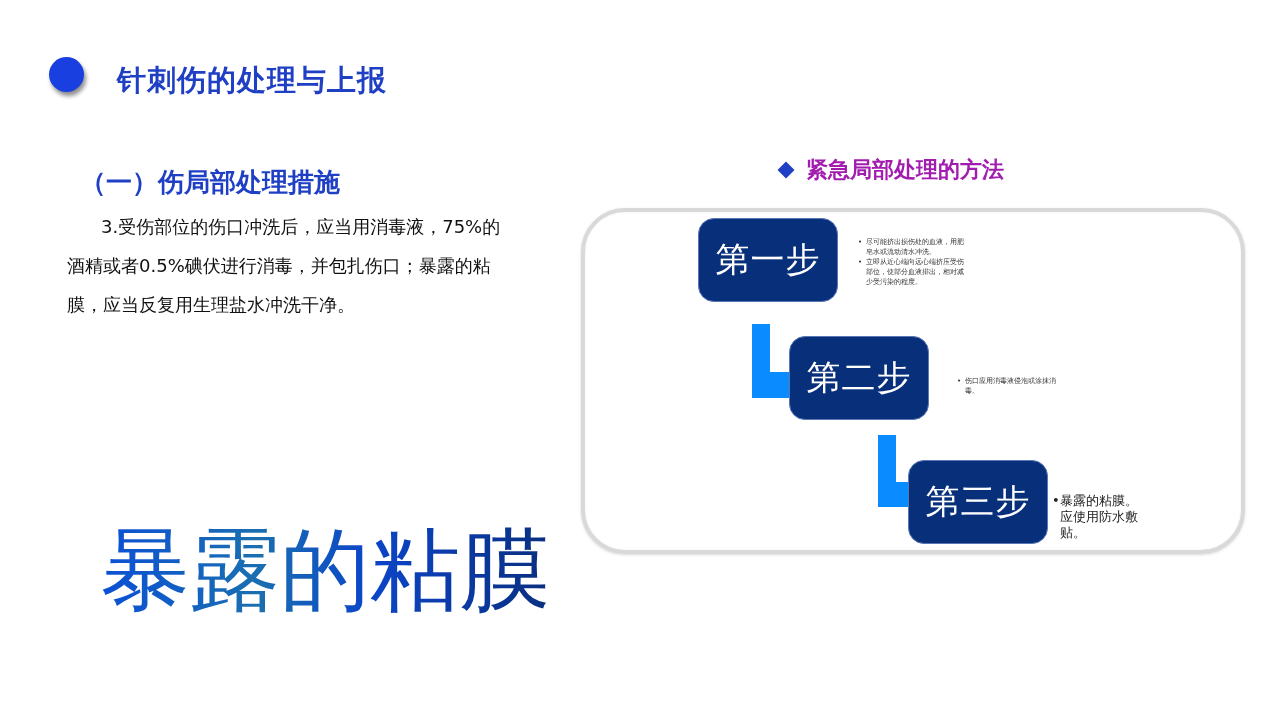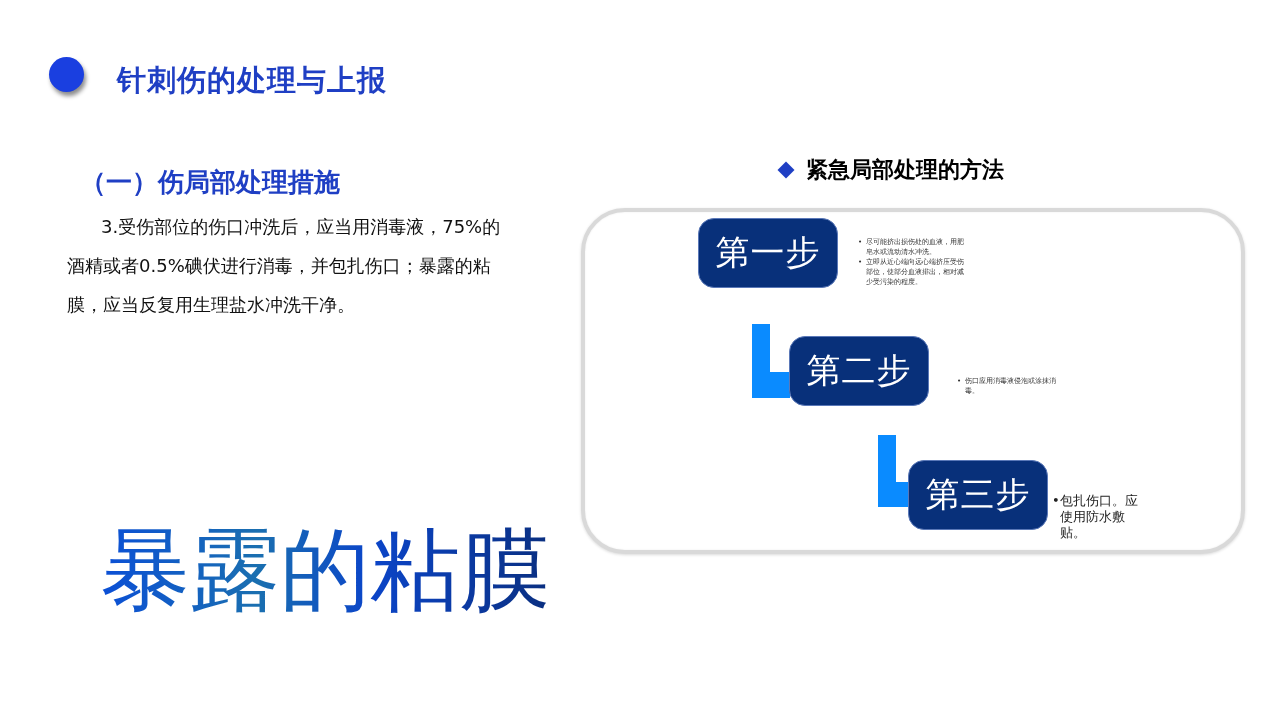--- a/index.html
+++ b/index.html
@@ -32,38 +32,38 @@
     .body-text .p3 { text-indent: 34px; }
     .calm-text {
       position: absolute; left: 100px; top: 515px; margin: 0;
       font-family: "DejaVu Serif", "Liberation Serif", serif;
       font-size: 90px; line-height: 110px; font-weight: normal;
       background: linear-gradient(90deg, #0b4fd6 0%, #1a6fb0 35%, #0b45c9 60%, #0a2f80 100%);
       -webkit-background-clip: text; background-clip: text; color: transparent;
     }
     .diagram-heading {
       position: absolute; left: 776px; top: 154px; margin: 0;
-      font-size: 22px; font-weight: bold; color: #000000; line-height: 32px;
+      font-size: 22px; font-weight: bold; color: #a21caf; line-height: 32px;
       display: flex; align-items: center;
     }
     .diamond {
       display: inline-block; width: 12px; height: 12px; background: #1f3fc4;
       transform: rotate(45deg); margin-right: 14px; margin-left: 4px;
     }
     .panel {
       position: absolute; left: 581px; top: 208px; width: 664px; height: 346px;
       border: 4px solid #d9d9d9; border-radius: 44px; box-sizing: border-box;
       background: #ffffff;
       box-shadow: 0 1px 3px rgba(0,0,0,0.15), inset 0 0 2px rgba(0,0,0,0.08);
     }
     .connector {
       position: absolute; background: #0a8bff;
     }
     .step-box {
-      position: absolute; width: 140px; height: 70px; background: #08307a;
+      position: absolute; width: 140px; height: 84px; background: #08307a;
       border-radius: 16px; border: 1px solid #5a78b8; box-sizing: border-box;
       display: flex; align-items: center; justify-content: center;
       color: #ffffff; font-family: "DejaVu Serif", "Liberation Serif", serif;
       font-size: 34px; letter-spacing: 1px;
     }
     .step-note {
       position: absolute; font-family: "DejaVu Serif", "Liberation Serif", serif;
       color: #333; font-size: 7px; line-height: 10px;
     }
     .step-note ul { margin: 0; padding: 0; list-style: none; }
@@ -108,15 +108,15 @@
     <li>立即从近心端向远心端挤压受伤部位，使部分血液排出，相对减少受污染的程度。</li>
   </ul>
 </div>
 <div class="step-note" style="left:957px; top:376px; width:100px;">
   <ul>
     <li>伤口应用消毒液侵泡或涂抹消毒。</li>
   </ul>
 </div>
 <div class="step-note large" style="left:1052px; top:493px; width:96px;">
   <ul>
-    <li>包扎伤口。应使用防水敷贴。</li>
+    <li>暴露的粘膜。应使用防水敷贴。</li>
   </ul>
 </div>
 
 </body></html>

